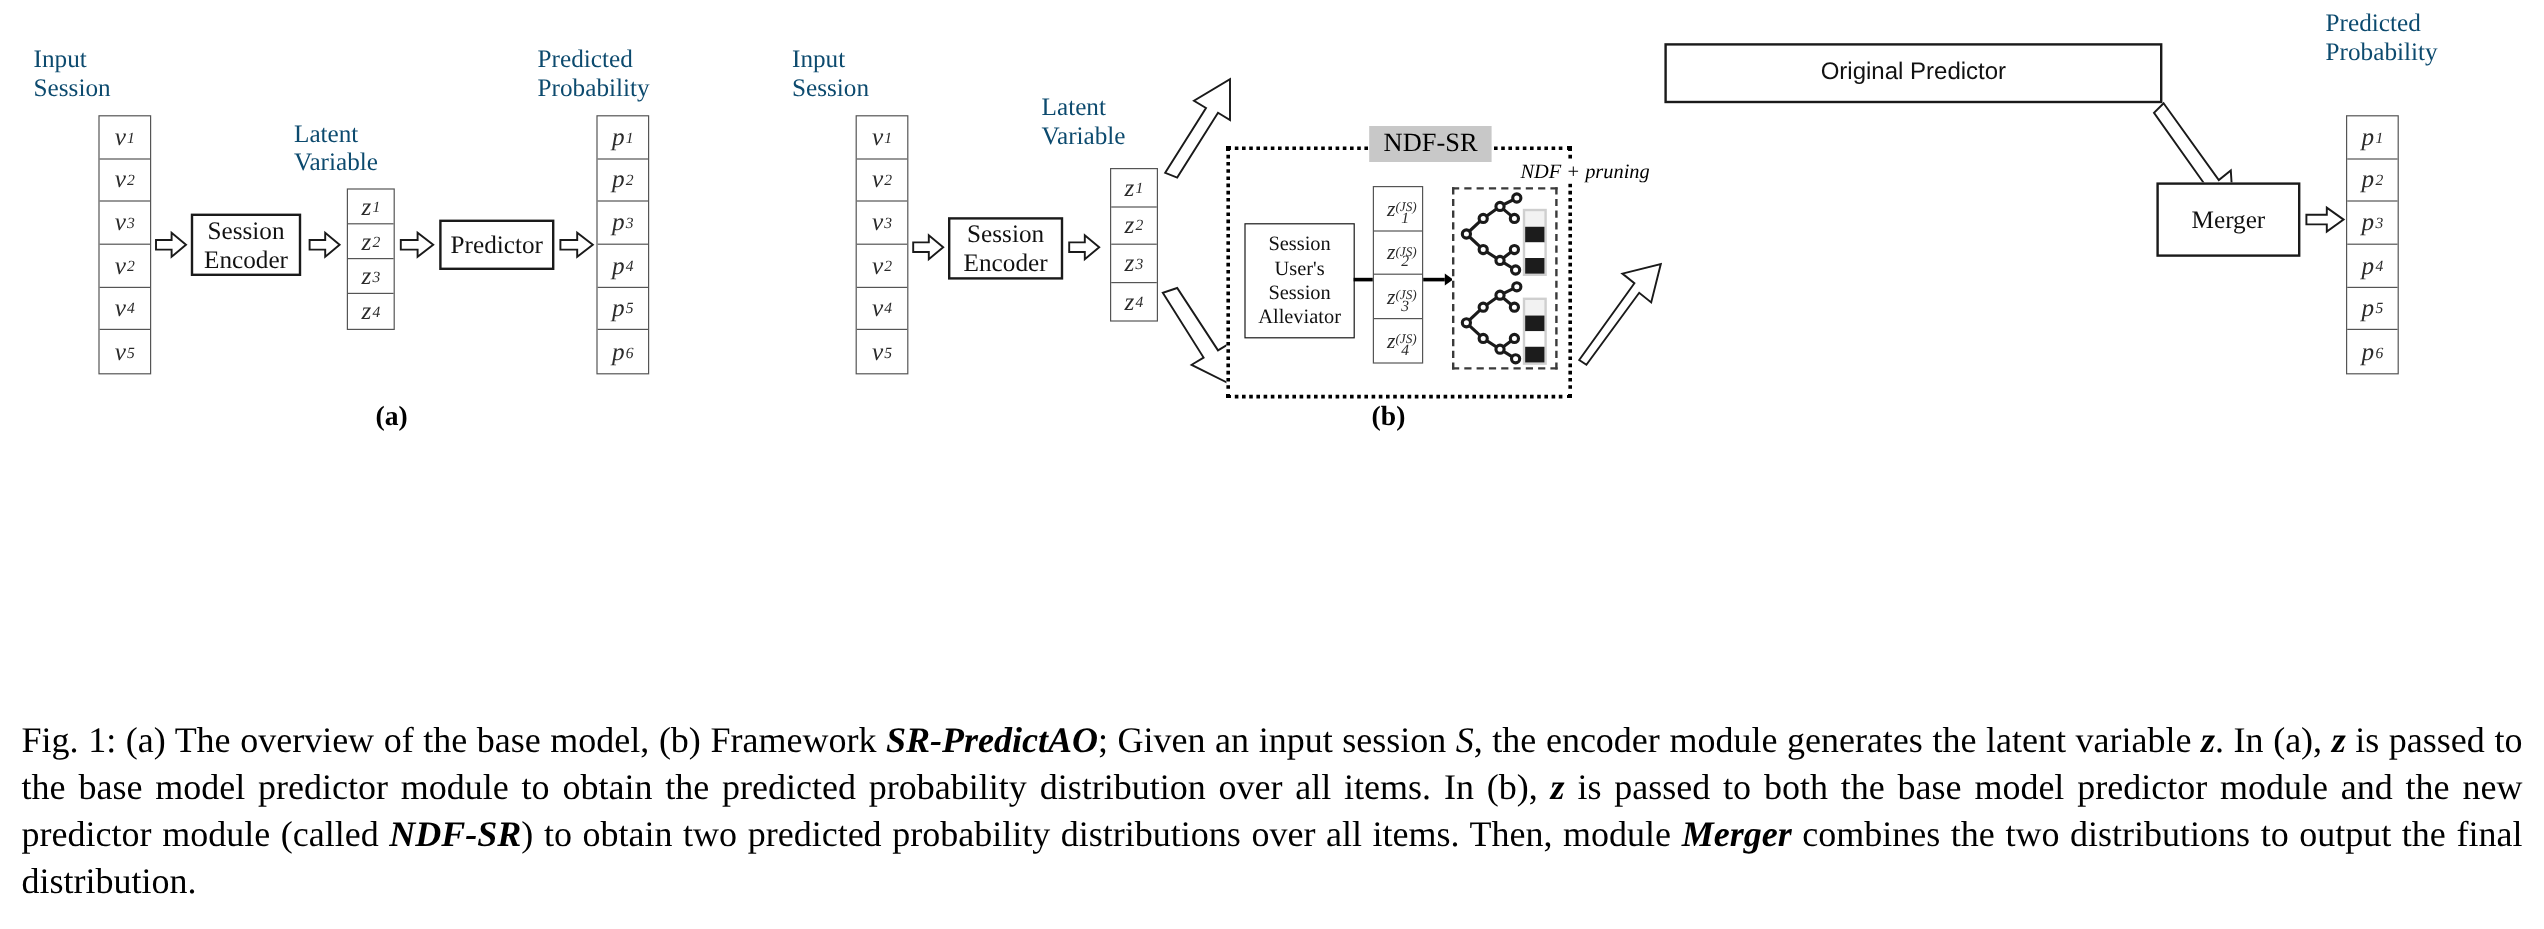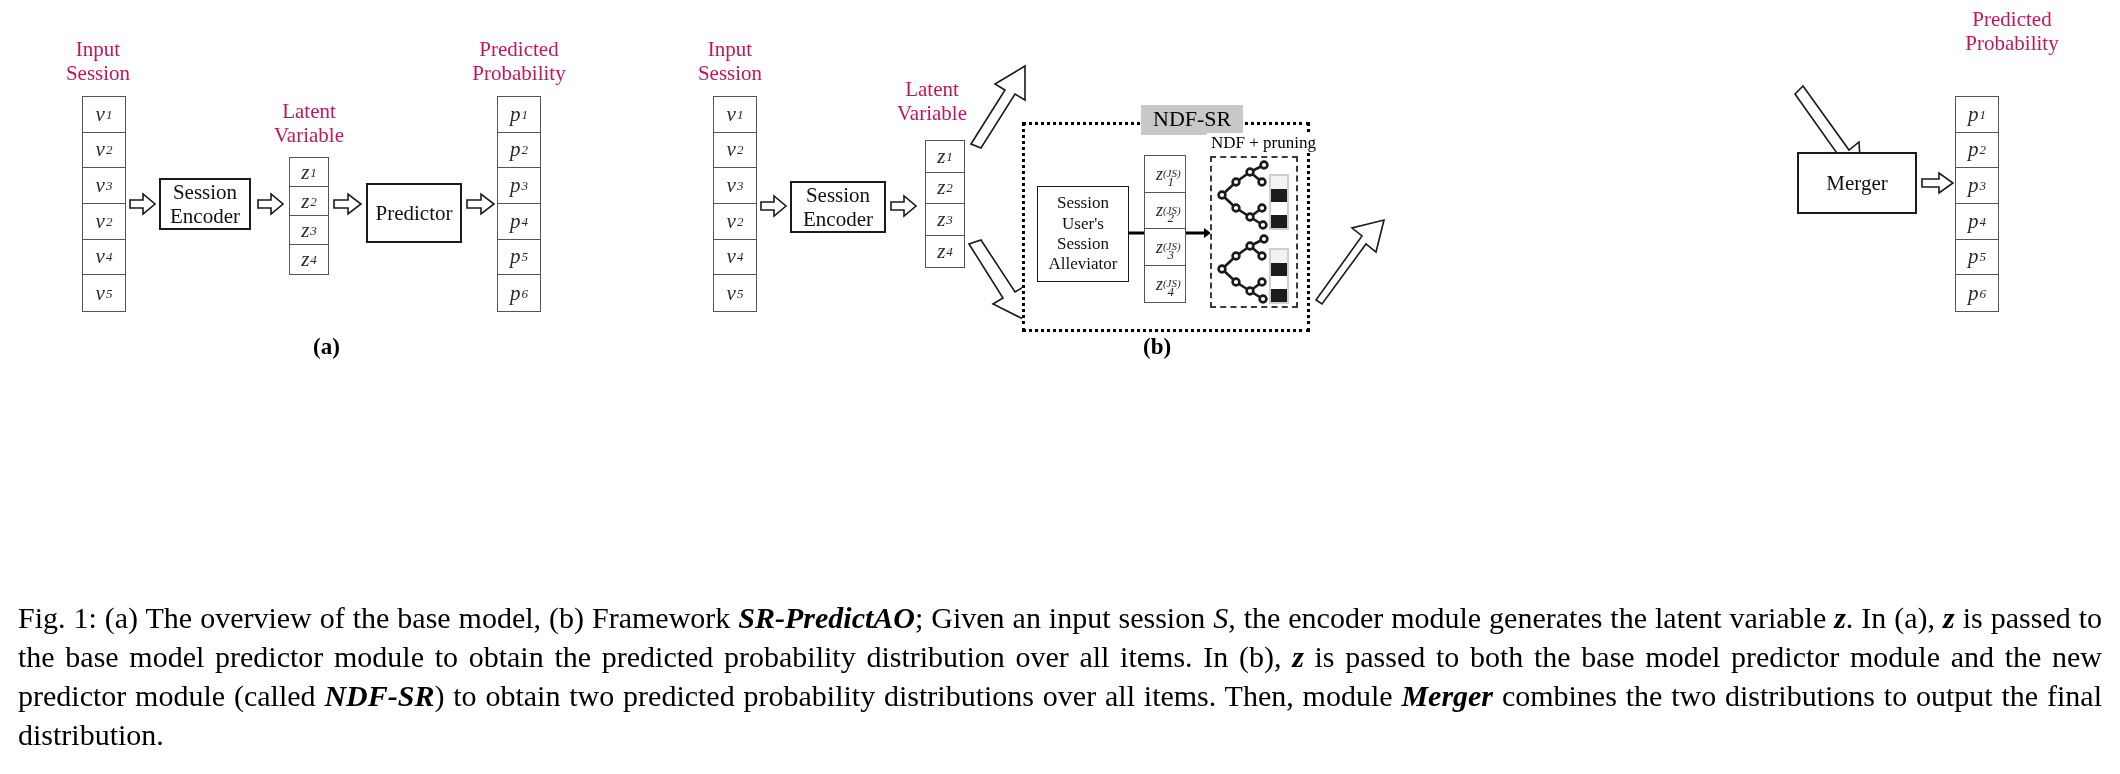--- a/index.html
+++ b/index.html
@@ -23,22 +23,22 @@
     color:#2b2b2b;
     line-height:1;
   }
   .cell:last-child{border-bottom:none;}
   .cell .base{font-size:21px;font-style:italic;}
   .cell .sub{font-size:13px;vertical-align:sub;font-style:italic;padding-left:1px;}
   .cell .sup{font-size:11px;vertical-align:super;font-style:italic;}
 
   
   .hdr{
-    position:absolute;text-align:center;font-size:21px;line-height:1.14;
-    font-family:"Liberation Serif","DejaVu Serif",serif;color:#be185d;
+    position:absolute;font-size:21px;line-height:1.14;
+    font-family:"Liberation Serif","DejaVu Serif",serif;color:#0c4a6e;
   }
 
   
   .box{
     position:absolute;border:2px solid #1a1a1a;background:#fff;box-sizing:border-box;
     display:flex;align-items:center;justify-content:center;text-align:center;
     font-size:21px;line-height:1.16;color:#111;
   }
   .box.thin{border-width:1.6px;}
   .box.sans{font-family:"Liberation Sans","DejaVu Sans",sans-serif;font-size:20px;}
@@ -165,21 +165,21 @@
         <span class="sub">4</span>
       </div>
     </div>
 
   <div class="harrow" style="left:257px;top:190px;">
     <svg width="28" height="28" viewBox="0 0 28 28">
       <path d="M1,10 L14,10 L14,4 L26,14 L14,24 L14,18 L1,18 Z" fill="#fff" stroke="#1a1a1a" stroke-width="1.6"></path>
     </svg>
   </div>
 
-  <div class="box" style="left:366px;top:183px;width:96px;height:60px;">
+  <div class="box" style="left:366px;top:183px;width:96px;height:42px;">
     <span>Predictor</span>
   </div>
 
   <div class="harrow" style="left:333px;top:190px;">
     <svg width="30" height="28" viewBox="0 0 30 28">
       <path d="M1,10 L15,10 L15,4 L28,14 L15,24 L15,18 L1,18 Z" fill="#fff" stroke="#1a1a1a" stroke-width="1.6"></path>
     </svg>
   </div>
 
   <div class="hdr" style="left:448px;top:38px;width:142px;">
@@ -302,20 +302,23 @@
       <path d="M8,88 L42,34 L32,28 L62,10 L62,44 L52,38 L18,92 Z" transform="translate(0,-6)" fill="#fff" stroke="#1a1a1a" stroke-width="1.6"></path>
     </svg>
   </div>
 
   <div class="harrow" style="left:963px;top:240px;">
     <svg width="80" height="92" viewBox="0 0 80 92">
       <path d="M6,4 L40,58 L30,64 L62,80 L62,46 L52,52 L18,0 Z" fill="#fff" stroke="#1a1a1a" stroke-width="1.6"></path>
     </svg>
   </div>
 
+  <div class="box sans" style="left:1387px;top:36px;width:415px;height:50px;">
+    <span>Original Predictor</span>
+  </div>
 
   <div class="harrow" style="left:1793px;top:84px;">
     <svg width="90" height="92" viewBox="0 0 90 92">
       <path d="M4,2 L50,66 L60,58 L62,90 L30,80 L40,72 L-4,10 Z" transform="translate(6,0)" fill="#fff" stroke="#1a1a1a" stroke-width="1.6"></path>
     </svg>
   </div>
 
   <div class="dotted" style="left:1022px;top:122px;width:288px;height:210px;"></div>
 
   <div class="ndfsr-label" style="left:1141px;top:105px;">NDF-SR</div>
@@ -361,21 +364,21 @@
 
   <div class="sarrow" style="left:1186px;top:226px;">
     <svg width="26" height="14" viewBox="0 0 26 14">
       <line x1="0" y1="7" x2="18" y2="7" stroke="#000" stroke-width="3"></line>
       <path d="M18,2 L25,7 L18,12 Z" fill="#000"></path>
     </svg>
   </div>
 
   <div class="dashed" style="left:1210px;top:156px;width:88px;height:152px;"></div>
 
-  <div class="ndfp-label" style="left:1207px;top:133px;">NDF + pruning</div>
+  <div class="ndfp-label" style="left:1263px;top:133px;font-style:italic;">NDF + pruning</div>
 
   <div class="tree" style="left:1216px;top:162px;">
     <svg width="62" height="66" viewBox="0 0 62 66">
       <g stroke="#1a1a1a" stroke-width="2.6" fill="none">
         <line x1="6" y1="33" x2="20" y2="20"></line>
         <line x1="20" y1="20" x2="34" y2="10"></line>
         <line x1="34" y1="10" x2="48" y2="3"></line>
         <line x1="34" y1="10" x2="46" y2="20"></line>
         <line x1="6" y1="33" x2="20" y2="46"></line>
         <line x1="20" y1="46" x2="34" y2="55"></line>

